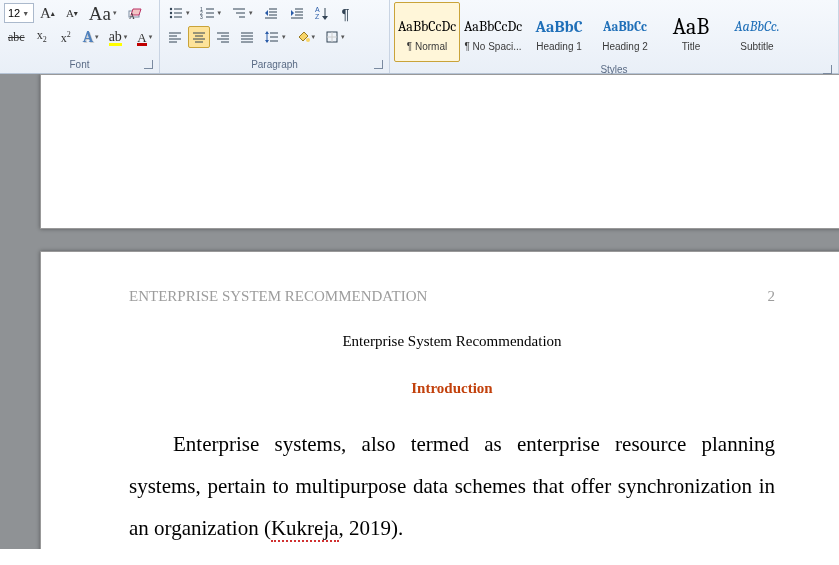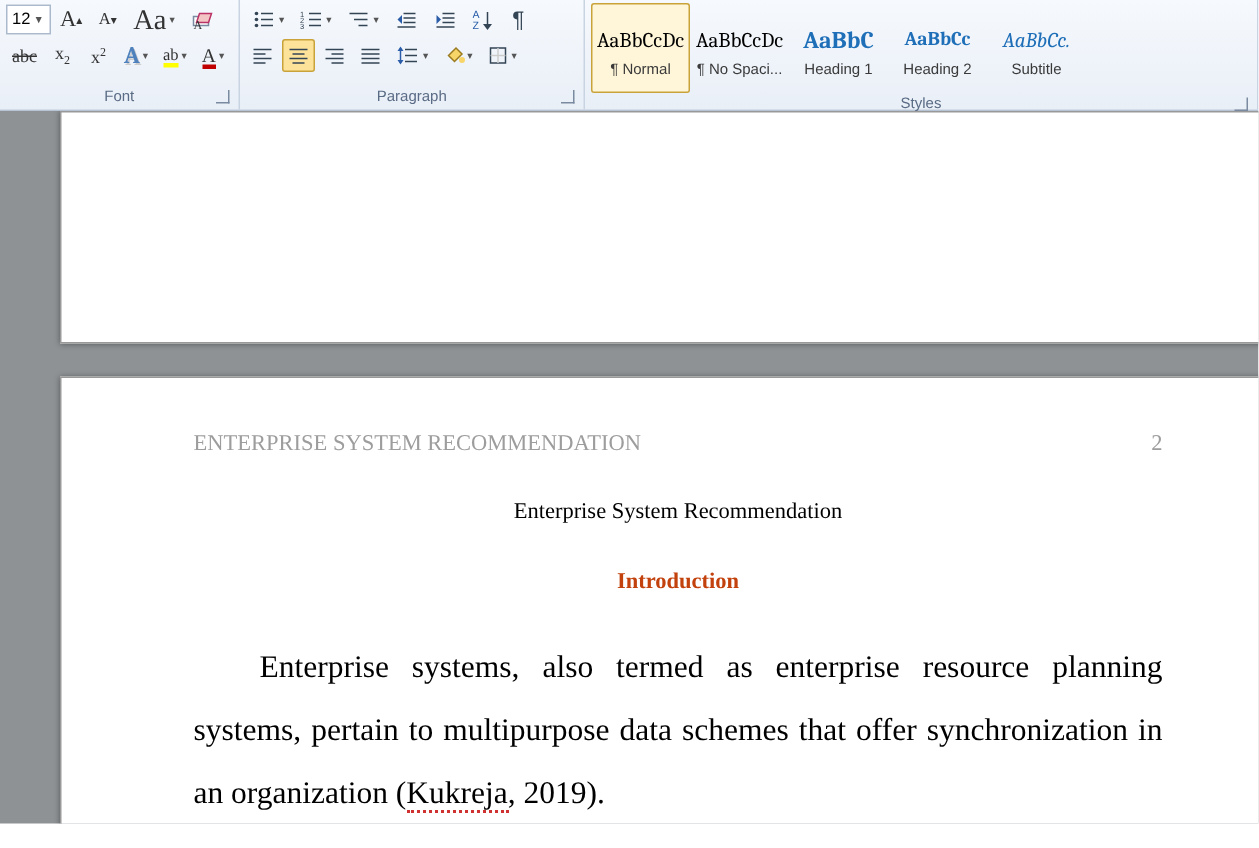--- a/index.html
+++ b/index.html
@@ -224,21 +224,21 @@
         </div>
         <div class="btn">
           <span class="icon-text" style="font-size:12px"><span>x</span><sup style="font-size:8px">2</sup></span>
         </div>
         <div class="btn">
           <span style="font-family:Cambria;font-size:16px;font-weight:bold;color:#4f81bd;text-shadow:1px 1px 0 #ccc">A</span>
           <span class="dropdown-arrow">▾</span>
         </div>
         <div class="btn">
           <span style="position:relative;display:inline-block">
-            <span class="icon-text" style="font-size:11px">ab</span>
+            <span class="icon-text" style="font-size:14px">ab</span>
             <span style="position:absolute;left:0;right:0;bottom:-2px;height:3px;background:#ffff00"></span>
           </span>
           <span class="dropdown-arrow">▾</span>
         </div>
         <div class="btn">
           <span style="position:relative;display:inline-block">
             <span class="icon-text" style="font-size:13px">A</span>
             <span style="position:absolute;left:0;right:0;bottom:-2px;height:3px;background:#c00000"></span>
           </span>
           <span class="dropdown-arrow">▾</span>
@@ -386,20 +386,24 @@
           <div class="style-preview">AaBbCcDc</div>
           <div class="style-label">¶ No Spaci...</div>
         </div>
         <div class="style-item">
           <div class="style-preview blue" style="font-weight:bold;font-size:16px">AaBbC</div>
           <div class="style-label">Heading 1</div>
         </div>
         <div class="style-item">
           <div class="style-preview blue" style="font-weight:bold;font-size:13px">AaBbCc</div>
           <div class="style-label">Heading 2</div>
+        </div>
+        <div class="style-item">
+          <div class="style-preview big">AaB</div>
+          <div class="style-label">Title</div>
         </div>
         <div class="style-item">
           <div class="style-preview italic">AaBbCc.</div>
           <div class="style-label">Subtitle</div>
         </div>
       </div>
     </div>
     <div class="group-label">Styles</div>
   </div>
 </div>

